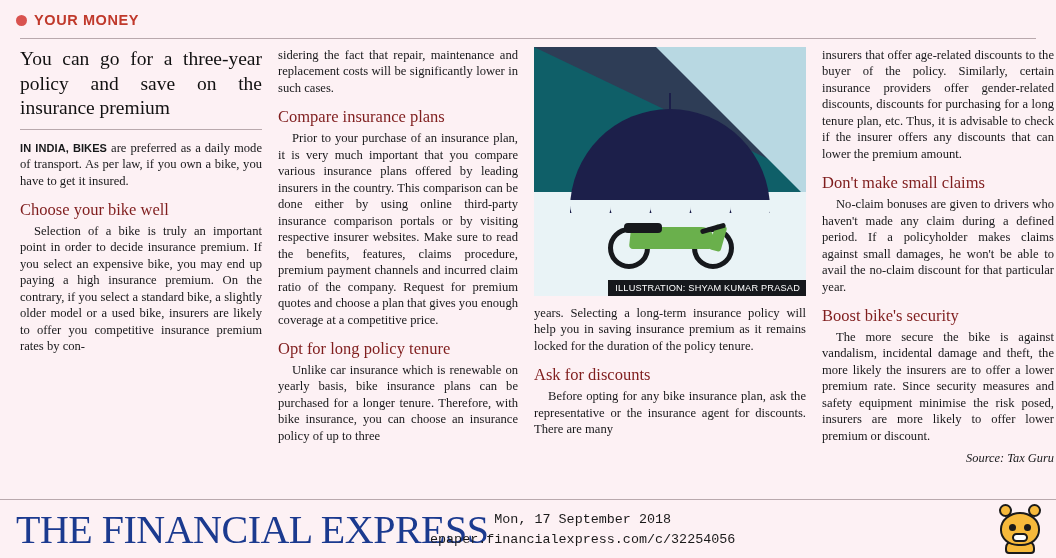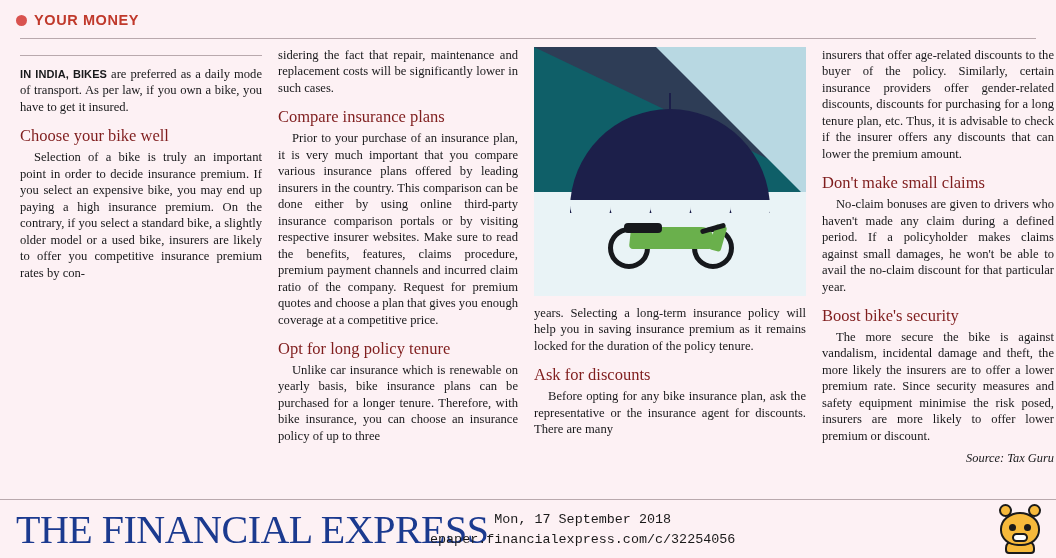--- a/index.html
+++ b/index.html
@@ -347,20 +347,21 @@
     <span class="kicker-dot"></span>
     <span class="kicker-text">YOUR MONEY</span>
   </div>
 
 
   <div class="rule-top"></div>
 
   <div class="columns">
 
     <div class="col col1">
+      <div class="standfirst">You can go for a three-year policy and save on the insurance premium</div>
       <div class="standfirst-rule"></div>
       <p class="noindent"><span class="lead-caps">IN INDIA, BIKES</span><span> are preferred as a daily mode of transport. As per law, if you own a bike, you have to get it insured.</span></p>
       <div class="subhead">Choose your bike well</div>
       <p>Selection of a bike is truly an important point in order to decide insurance premium. If you select an expensive bike, you may end up paying a high insurance premium. On the contrary, if you select a standard bike, a slightly older model or a used bike, insurers are likely to offer you competitive insurance premium rates by con-</p>
     </div>
 
     <div class="col col2">
       <p class="noindent">sidering the fact that repair, maintenance and replacement costs will be significantly lower in such cases.</p>
       <div class="subhead">Compare insurance plans</div>
       <p>Prior to your purchase of an insurance plan, it is very much important that you compare various insurance plans offered by leading insurers in the country. This comparison can be done either by using online third-party insurance comparison portals or by visiting respective insurer websites. Make sure to read the benefits, features, claims procedure, premium payment channels and incurred claim ratio of the company. Request for premium quotes and choose a plan that gives you enough coverage at a competitive price.</p>
@@ -383,20 +384,21 @@
           <span class="scallop s5"></span>
         </div>
         <div class="bike">
           <span class="wheel rear"></span>
           <span class="wheel front"></span>
           <span class="bike-body"></span>
           <span class="bike-front"></span>
           <span class="bike-seat"></span>
           <span class="bike-handle"></span>
         </div>
+        <div class="illus-credit">ILLUSTRATION: SHYAM KUMAR PRASAD</div>
       </div>
     </div>
 
     <div class="col col4">
       <p class="noindent">insurers that offer age-related discounts to the buyer of the policy. Similarly, certain insurance providers offer gender-related discounts, discounts for purchasing for a long tenure plan, etc. Thus, it is advisable to check if the insurer offers any discounts that can lower the premium amount.</p>
       <div class="subhead">Don't make small claims</div>
       <p>No-claim bonuses are given to drivers who haven't made any claim during a defined period. If a policyholder makes claims against small damages, he won't be able to avail the no-claim discount for that particular year.</p>
       <div class="subhead">Boost bike's security</div>
       <p>The more secure the bike is against vandalism, incidental damage and theft, the more likely the insurers are to offer a lower premium rate. Since security measures and safety equipment minimise the risk posed, insurers are more likely to offer lower premium or discount.</p>
       <div class="source-line">Source: Tax Guru</div>

